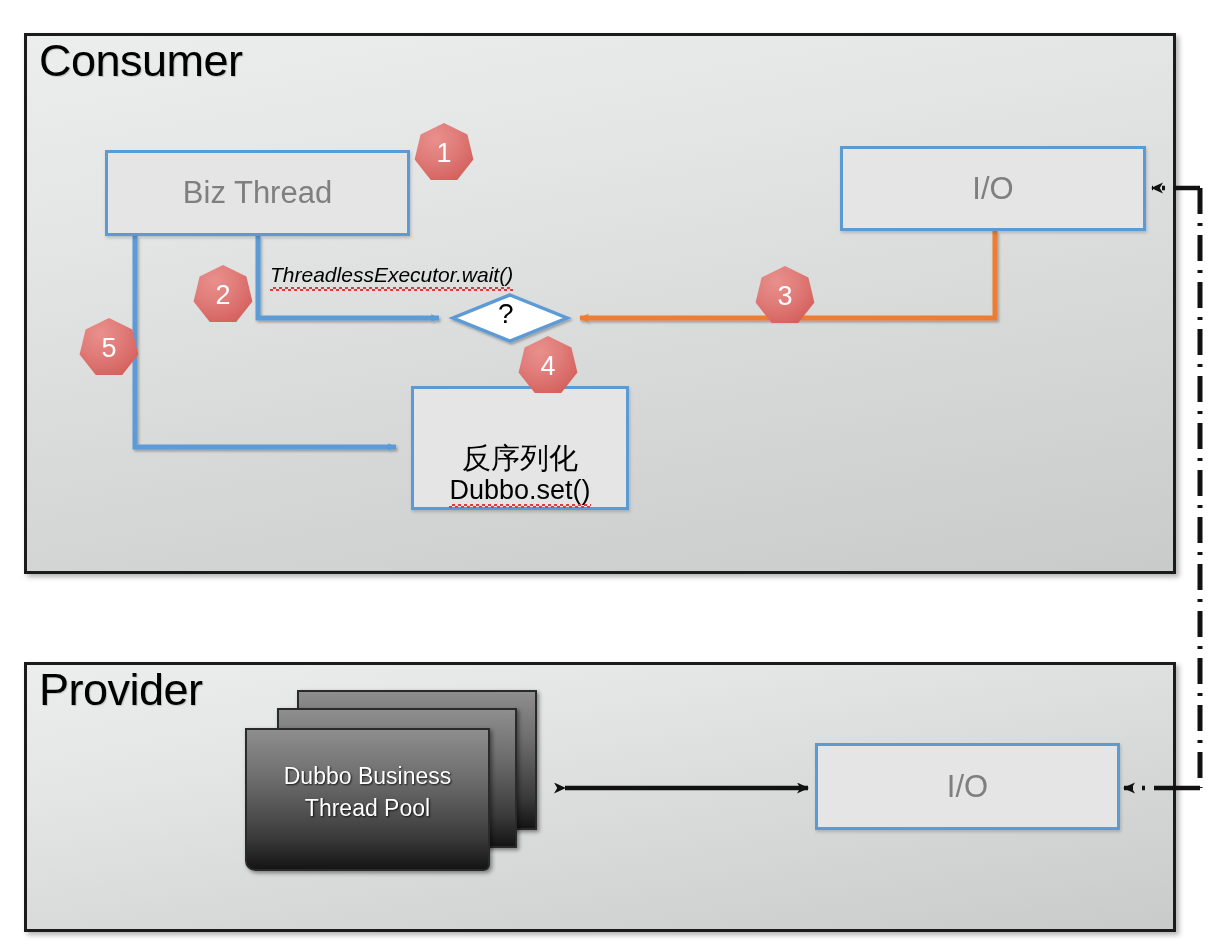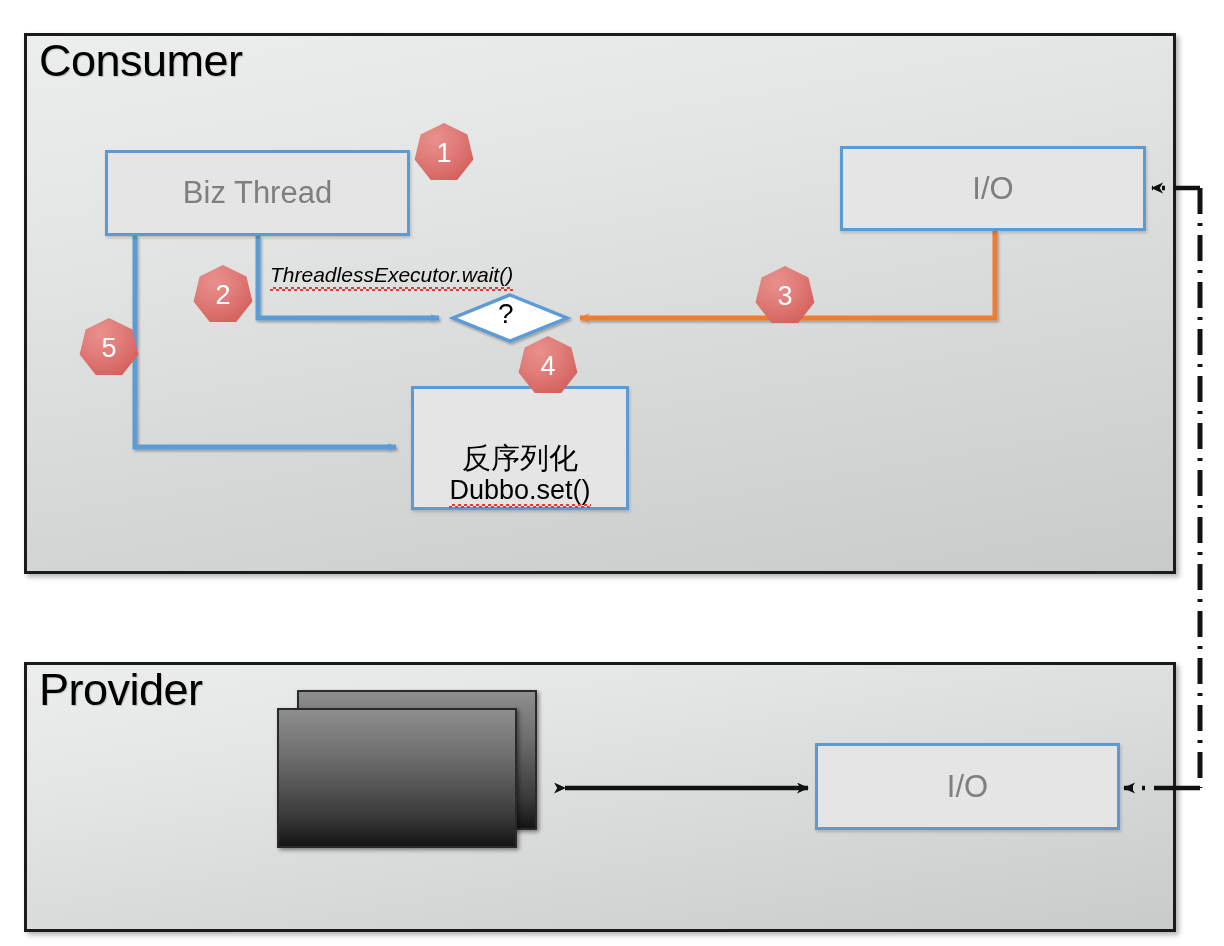--- a/index.html
+++ b/index.html
@@ -261,19 +261,25 @@
 
   <div class="badge" id="badge-1">1</div>
   <div class="badge" id="badge-2">2</div>
   <div class="badge" id="badge-3">3</div>
   <div class="badge" id="badge-4">4</div>
   <div class="badge" id="badge-5">5</div>
 
   <div class="threadstack" style="left:245px; top:690px; width:300px; height:200px;">
     <div class="stackcard" id="stack-c3"></div>
     <div class="stackcard" id="stack-c2"></div>
+    <div class="stackcard" id="stack-c1">
+      <div class="pool-label">
+        <span>Dubbo Business</span><br>
+        <span>Thread Pool</span>
+      </div>
+    </div>
   </div>
 
   <div class="nodebox" id="provider-io-box">
     <span class="lbl">I/O</span>
   </div>
 
 </div>
 
 </body></html>

